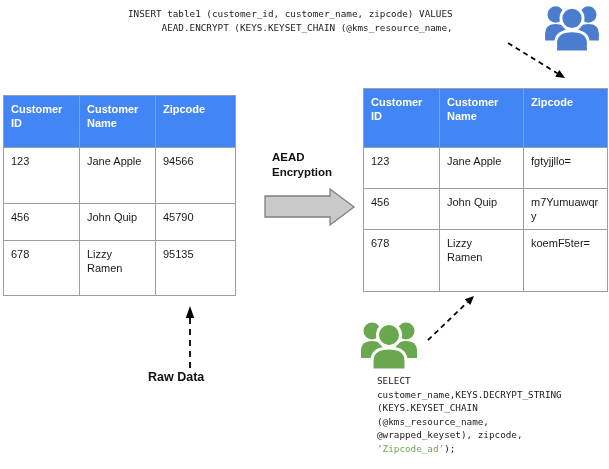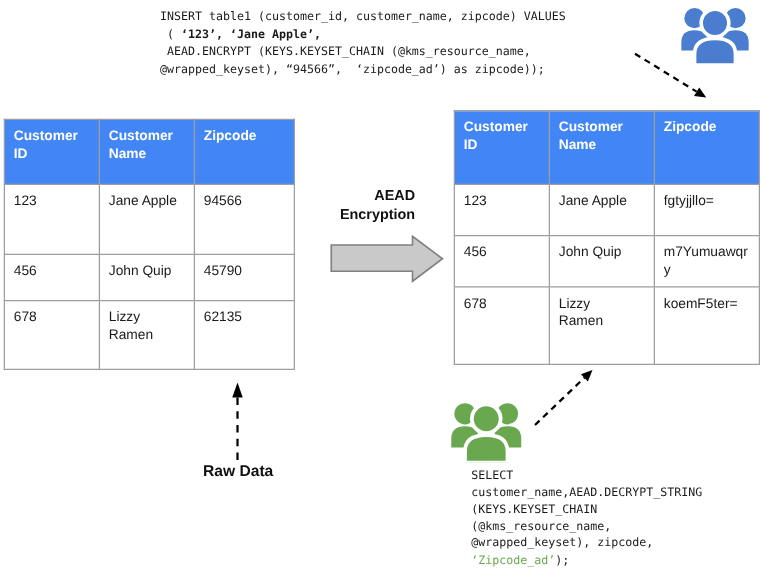--- a/index.html
+++ b/index.html
@@ -15,34 +15,32 @@
   .green-code { color:#6aa84f;margin-top:44px; }
   
   .dtable { position:absolute; border-collapse:collapse; table-layout:fixed; font-size:11px; color:#1a1a1a; }
   .dtable th, .dtable td { border:1px solid #9e9e9e; vertical-align:top; text-align:left; padding:6px 7px; overflow:hidden; }
   .dtable th { background:#4285f4; color:#ffffff; font-weight:bold; line-height:14px; }
   .dtable td { line-height:14px; }
   .wrapname { display:inline-block; width:42px; }
   .break { word-break:break-all;margin-top:46px; }
   
   .label { position:absolute; font-weight:bold; color:#111; }
-  .aead-label { left:272px; top:150px; font-size:11.5px; line-height:15px;text-align:right; }
-  .rawdata-label { left:148px; top:370px; width:85px; text-align:center; font-size:12.5px; }
+  .aead-label { left:272px; top:150px; font-size:11.5px; line-height:15px; }
+  .rawdata-label { left:148px; top:370px; width:85px; text-align:left; font-size:12.5px; }
   .abs { position:absolute; }
 </style>
 </head>
 <body>
 
 <div class="canvas">
 
-  <div class="code abs" style="left:128px; top:7px;">
+  <div class="code abs" style="left:128px; top:7px;text-align:right;">
     <div class="code-line"><span>INSERT table1 (customer_id, customer_name, zipcode) VALUES</span></div>
-    <div class="code-line"><span> ( </span><span class="bold">‘123’, ‘Jane Apple’,</span></div>
     <div class="code-line"><span> AEAD.ENCRYPT (KEYS.KEYSET_CHAIN (@kms_resource_name,</span></div>
-    <div class="code-line"><span>@wrapped_keyset), “94566”,  ‘zipcode_ad’) as zipcode));</span></div>
   </div>
 
   <svg class="abs" style="left:542px; top:2px;" width="60" height="50" viewBox="0 0 60 52">
     <g fill="#4a7dcf">
       <circle cx="13" cy="13" r="8.5"></circle>
       <path d="M2 40 L2 33 Q2 23 13 23 Q24 23 24 33 L24 40 Z"></path>
       <circle cx="47" cy="13" r="8.5"></circle>
       <path d="M36 40 L36 33 Q36 23 47 23 Q58 23 58 33 L58 40 Z"></path>
       <circle cx="30" cy="17" r="11.5" stroke="#ffffff" stroke-width="3"></circle>
       <path d="M13 52 L13 43 Q13 30 30 30 Q47 30 47 43 L47 52 Z" stroke="#ffffff" stroke-width="3"></path>
@@ -72,21 +70,21 @@
       <td>94566</td>
     </tr>
     <tr style="height:37px">
       <td>456</td>
       <td>John Quip</td>
       <td>45790</td>
     </tr>
     <tr style="height:55px">
       <td>678</td>
       <td><span class="wrapname">Lizzy Ramen</span></td>
-      <td>62135</td>
+      <td>95135</td>
     </tr>
   </tbody>
     </table>
 
   <div class="label aead-label">
     <div>AEAD</div>
     <div>Encryption</div>
   </div>
 
   <svg class="abs" style="left:263px; top:188px;" width="94" height="40" viewBox="0 0 94 40">
@@ -141,20 +139,20 @@
     </g>
   </svg>
 
   <svg class="abs" style="left:420px; top:288px;" width="62" height="58" viewBox="0 0 62 58">
     <line x1="8" y1="52" x2="47.5" y2="14.2" stroke="#000" stroke-width="1.8" stroke-dasharray="5,4"></line>
     <polygon points="54,8 50.3,17.1 44.7,11.3" fill="#000"></polygon>
   </svg>
 
   <div class="code select-code abs" style="left:377px; top:374px;">
     <div class="code-line"><span>SELECT</span></div>
-    <div class="code-line"><span>customer_name,AEAD.DECRYPT_STRING</span></div>
+    <div class="code-line"><span>customer_name,KEYS.DECRYPT_STRING</span></div>
     <div class="code-line"><span>(KEYS.KEYSET_CHAIN</span></div>
     <div class="code-line"><span>(@kms_resource_name,</span></div>
     <div class="code-line"><span>@wrapped_keyset), zipcode,</span></div>
     <div class="code-line"><span class="green-code">‘Zipcode_ad’</span><span>);</span></div>
   </div>
 
 </div>
 
 </body></html>

